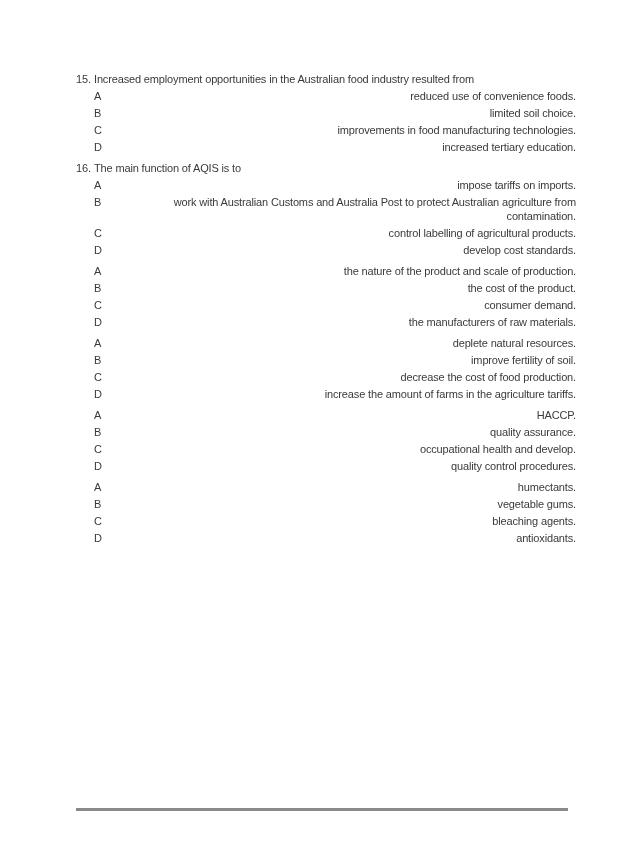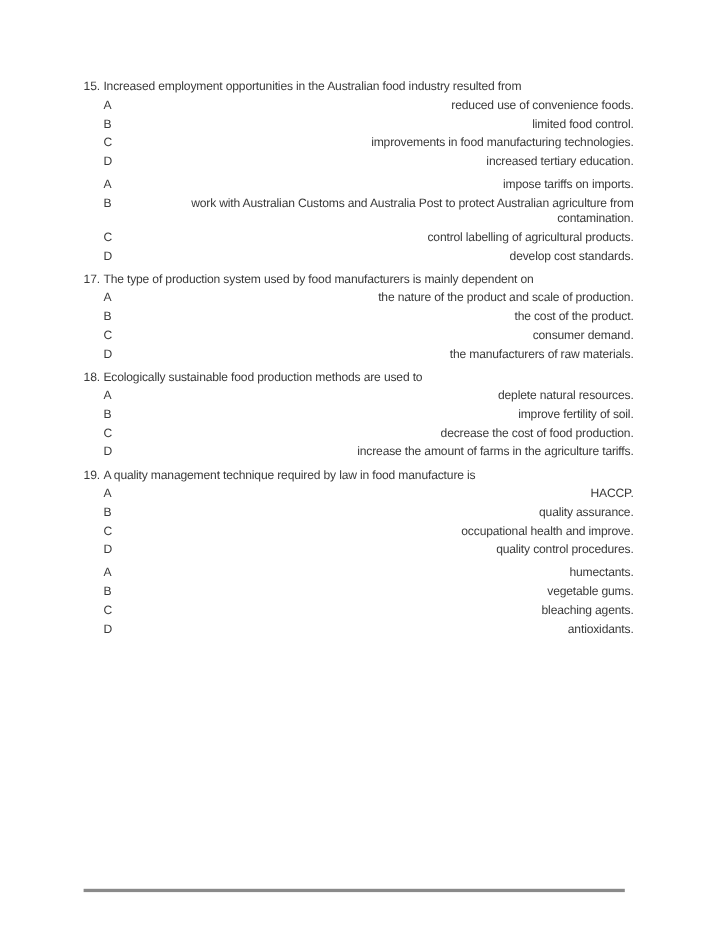--- a/index.html
+++ b/index.html
@@ -111,34 +111,38 @@
         <span class="qnum">15.</span>
         <span class="qtext">Increased employment opportunities in the Australian food industry resulted from</span>
       </div>
       <div class="options">
         <div class="option">
             <span class="opt-letter">A</span>
             <span class="opt-text">reduced use of convenience foods.</span>
           </div>
         <div class="option">
             <span class="opt-letter">B</span>
-            <span class="opt-text">limited food control.</span>
+            <span class="opt-text">limited soil choice.</span>
           </div>
         <div class="option">
             <span class="opt-letter">C</span>
             <span class="opt-text">improvements in food manufacturing technologies.</span>
           </div>
         <div class="option">
             <span class="opt-letter">D</span>
             <span class="opt-text">increased tertiary education.</span>
           </div>
       </div>
     </div>
 
     <div class="question">
+      <div class="stem">
+        <span class="qnum">16.</span>
+        <span class="qtext">The main function of AQIS is to</span>
+      </div>
       <div class="options">
         <div class="option">
             <span class="opt-letter">A</span>
             <span class="opt-text">impose tariffs on imports.</span>
           </div>
         <div class="option">
             <span class="opt-letter">B</span>
             <span class="opt-text">work with Australian Customs and Australia Post to protect Australian agriculture from contamination.</span>
           </div>
         <div class="option">
@@ -146,24 +150,20 @@
             <span class="opt-text">control labelling of agricultural products.</span>
           </div>
         <div class="option">
             <span class="opt-letter">D</span>
             <span class="opt-text">develop cost standards.</span>
           </div>
       </div>
     </div>
 
     <div class="question">
-      <div class="stem">
-        <span class="qnum">17.</span>
-        <span class="qtext">The type of production system used by food manufacturers is mainly dependent on</span>
-      </div>
       <div class="options">
         <div class="option">
             <span class="opt-letter">A</span>
             <span class="opt-text">the nature of the product and scale of production.</span>
           </div>
         <div class="option">
             <span class="opt-letter">B</span>
             <span class="opt-text">the cost of the product.</span>
           </div>
         <div class="option">
@@ -171,24 +171,20 @@
             <span class="opt-text">consumer demand.</span>
           </div>
         <div class="option">
             <span class="opt-letter">D</span>
             <span class="opt-text">the manufacturers of raw materials.</span>
           </div>
       </div>
     </div>
 
     <div class="question">
-      <div class="stem">
-        <span class="qnum">18.</span>
-        <span class="qtext">Ecologically sustainable food production methods are used to</span>
-      </div>
       <div class="options">
         <div class="option">
             <span class="opt-letter">A</span>
             <span class="opt-text">deplete natural resources.</span>
           </div>
         <div class="option">
             <span class="opt-letter">B</span>
             <span class="opt-text">improve fertility of soil.</span>
           </div>
         <div class="option">
@@ -196,36 +192,32 @@
             <span class="opt-text">decrease the cost of food production.</span>
           </div>
         <div class="option">
             <span class="opt-letter">D</span>
             <span class="opt-text">increase the amount of farms in the agriculture tariffs.</span>
           </div>
       </div>
     </div>
 
     <div class="question">
-      <div class="stem">
-        <span class="qnum">19.</span>
-        <span class="qtext">A quality management technique required by law in food manufacture is</span>
-      </div>
       <div class="options">
         <div class="option">
             <span class="opt-letter">A</span>
             <span class="opt-text">HACCP.</span>
           </div>
         <div class="option">
             <span class="opt-letter">B</span>
             <span class="opt-text">quality assurance.</span>
           </div>
         <div class="option">
             <span class="opt-letter">C</span>
-            <span class="opt-text">occupational health and improve.</span>
+            <span class="opt-text">occupational health and develop.</span>
           </div>
         <div class="option">
             <span class="opt-letter">D</span>
             <span class="opt-text">quality control procedures.</span>
           </div>
       </div>
     </div>
 
     <div class="question">
       <div class="options">

